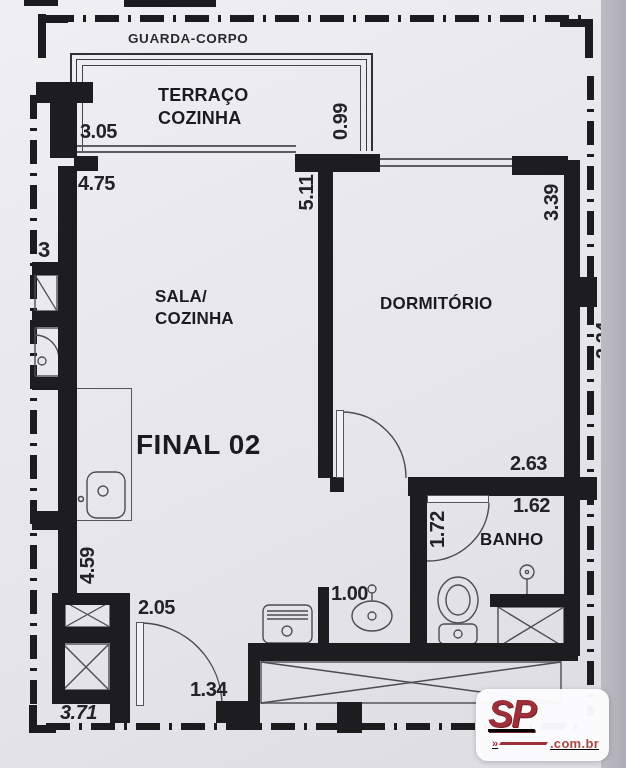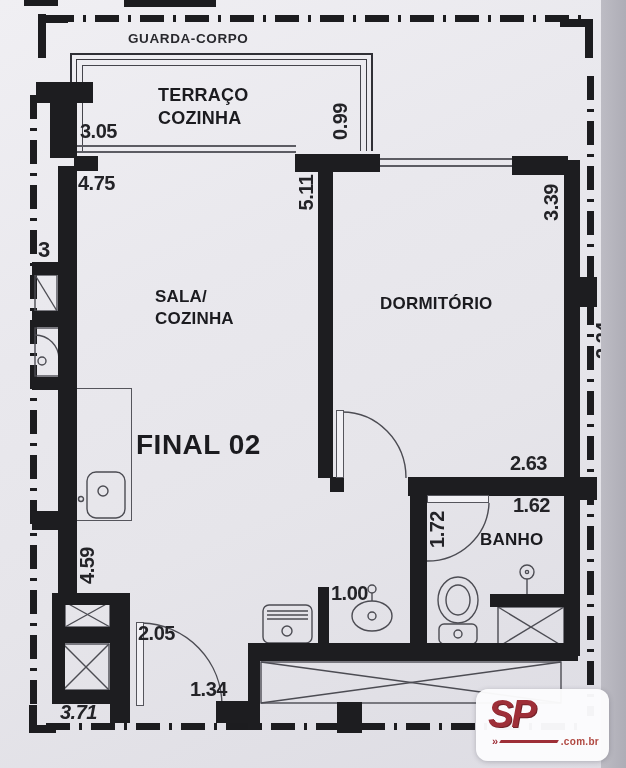--- a/index.html
+++ b/index.html
@@ -27,29 +27,29 @@
   .dim.v{width:54px;text-align:center;transform:rotate(-90deg);transform-origin:center;}
   .room{position:absolute;z-index:3;font-weight:bold;color:#1b1b1f;text-align:left;line-height:1.28;font-size:17px;letter-spacing:0.2px;white-space:nowrap;}
   .guard{position:absolute;z-index:3;font-weight:bold;color:#29292e;font-size:13.5px;letter-spacing:0.6px;white-space:nowrap;}
   .unit{position:absolute;z-index:3;font-weight:bold;color:#1b1b1f;font-size:28px;letter-spacing:0.5px;white-space:nowrap;}
   
   .leaf{position:absolute;background:#f2f1f5;border:1.3px solid #55555c;box-sizing:border-box;z-index:2;}
   
   .graystrip{position:absolute;left:601px;top:0;width:25px;height:768px;background:linear-gradient(90deg,#bdbcc4,#aeadb6);z-index:4;}
   
   .logo{position:absolute;left:476px;top:689px;width:133px;height:72px;background:rgba(252,252,253,0.97);
-    border-radius:12px;box-shadow:0 1px 5px rgba(40,40,50,0.25);z-index:5;}
+    border-radius:12px;box-shadow:0 1px 5px rgba(40,40,50,0.25);z-index:5;text-decoration:underline;}
   .logo-row{display:flex;align-items:baseline;padding:6px 8px 0 12px;}
   .logo-sp{font-size:38px;font-weight:bold;font-style:italic;color:#9e2f38;letter-spacing:-2px;line-height:1;
     text-shadow:1px 1px 0 #732229;}
   .logo-imovel{font-size:31px;font-weight:bold;color:#4c4c54;letter-spacing:-1.5px;line-height:1;margin-left:2px;}
   .logo-underline{display:flex;align-items:center;padding:3px 10px 0 16px;}
   .logo-chev{color:#9e2f38;font-size:11px;font-weight:bold;line-height:1;margin-right:2px;}
   .logo-line{flex:1;height:3px;background:#9e2f38;transform:skewX(-30deg);}
-  .logo-dom{font-size:10px;font-weight:bold;color:#b04841;margin-left:3px;letter-spacing:0.3px;}
+  .logo-dom{font-size:13px;font-weight:bold;color:#b04841;margin-left:3px;letter-spacing:0.3px;}
 </style>
 </head>
 <body>
 
 <div id="canvas">
 
   <div class="solidmark" style="left:24px;top:0;width:34px;height:6px;"></div>
   <div class="solidmark" style="left:124px;top:0;width:92px;height:7px;"></div>
 
   <div class="dashH" style="left:50px;top:15px;width:534px;"></div>
@@ -205,21 +205,21 @@
     <span>SALA/</span><br>
     <span>COZINHA</span>
   </div>
   <div class="room" style="left:480px;top:529px;width:80px;">BANHO</div>
   <div class="unit" style="left:136px;top:429px;">FINAL 02</div>
 
   <div class="dim" style="left:80px;top:120px;">3.05</div>
   <div class="dim" style="left:78px;top:172px;">4.75</div>
   <div class="dim" style="left:510px;top:452px;">2.63</div>
   <div class="dim" style="left:513px;top:494px;">1.62</div>
-  <div class="dim" style="left:138px;top:622px;">2.05</div>
+  <div class="dim" style="left:138px;top:596px;">2.05</div>
   <div class="dim" style="left:331px;top:582px;">1.00</div>
   <div class="dim" style="left:190px;top:678px;">1.34</div>
   <div class="dim" style="left:60px;top:701px;font-style:italic;">3.71</div>
   <div class="dim" style="left:38px;top:237px;font-size:22px;">3</div>
 
   <div class="dim v" style="left:313px;top:110px;">0.99</div>
   <div class="dim v" style="left:279px;top:181px;">5.11</div>
   <div class="dim v" style="left:524px;top:191px;">3.39</div>
   <div class="dim v" style="left:410px;top:518px;">1.72</div>
   <div class="dim v" style="left:60px;top:554px;">4.59</div>

